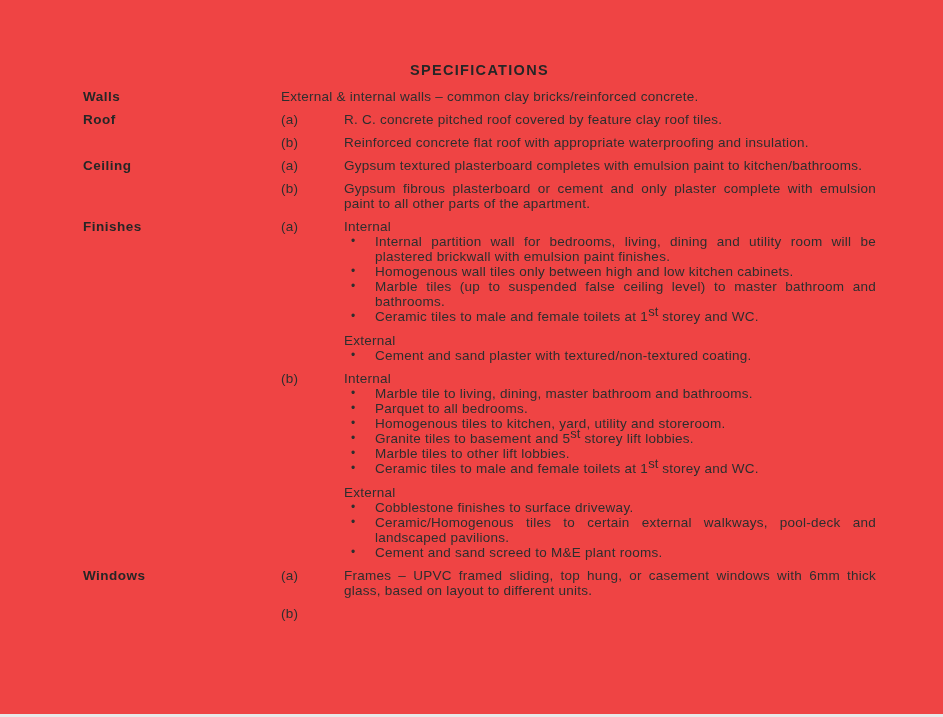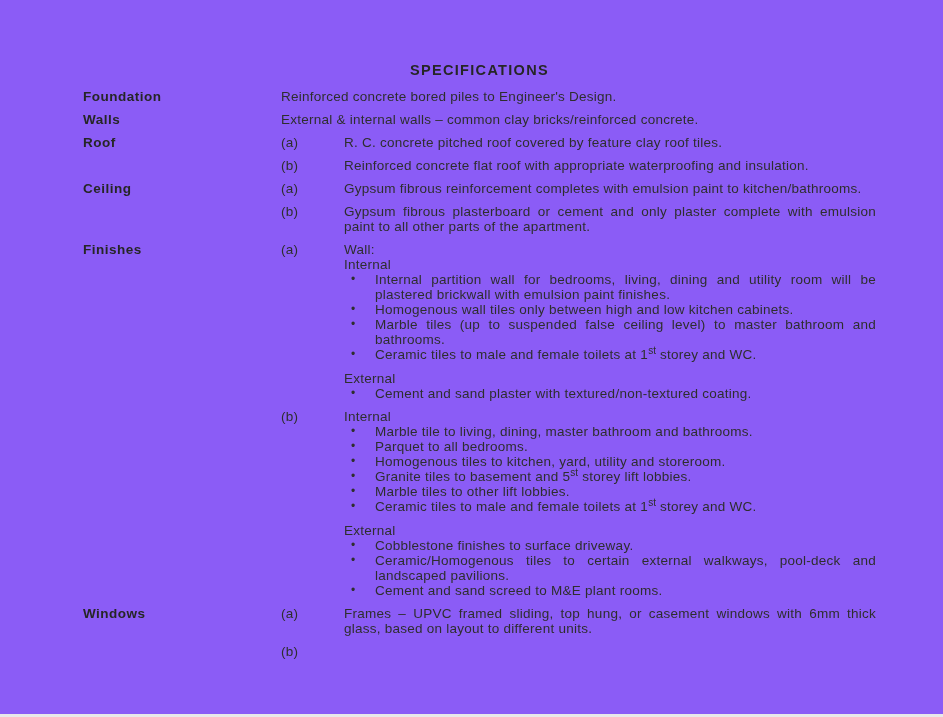--- a/index.html
+++ b/index.html
@@ -4,21 +4,21 @@
 <style>
   html, body {
     margin: 0;
     padding: 0;
     background: #ffffff;
   }
   .page {
     position: relative;
     width: 943px;
     height: 717px;
-    background: #8b5cf6;
+    background: #ef4444;
     overflow: hidden;
     font-family: "Liberation Sans", sans-serif;
     font-size: 13.5px;
     line-height: 15px;
     color: #2e2e2e;
     letter-spacing: 0.25px;
     box-sizing: border-box;
     padding: 63px 67px 0 83px;
   }
   .scan-edge {
@@ -79,39 +79,33 @@
     grid-template-columns: 31px 1fr;
   }
   ul.bullets .dot {
     padding-left: 7px;
     font-size: 12px;
   }
   ul.bullets .bt {
     text-align: justify;
   }
   sup {
-    font-size: 10px;
+    font-size: 13px;
     line-height: 0;
     vertical-align: super;
     letter-spacing: 0;
   }
 </style>
 </head>
 <body>
 
 <div class="page">
 
   <h1 class="title">SPECIFICATIONS</h1>
 
-  <div class="row">
-    <div class="label">Foundation</div>
-    <div class="body span2">
-      <p class="para">Reinforced concrete bored piles to Engineer's Design.</p>
-    </div>
-  </div>
 
 
   <div class="row">
     <div class="label">Walls</div>
     <div class="body span2">
       <p class="para">External &amp; internal walls – common clay bricks/reinforced concrete.</p>
     </div>
   </div>
 
   <div class="row">
@@ -127,37 +121,36 @@
     <div class="marker">(b)</div>
     <div class="body">
       <p class="para j">Reinforced concrete flat roof with appropriate waterproofing and insulation.</p>
     </div>
   </div>
 
   <div class="row">
     <div class="label">Ceiling</div>
     <div class="marker">(a)</div>
     <div class="body">
-      <p class="para j">Gypsum fibrous reinforcement completes with emulsion paint to kitchen/bathrooms.</p>
+      <p class="para j">Gypsum textured plasterboard completes with emulsion paint to kitchen/bathrooms.</p>
     </div>
   </div>
 
   <div class="row">
     <div class="label"></div>
     <div class="marker">(b)</div>
     <div class="body">
       <p class="para j">Gypsum fibrous plasterboard or cement and only plaster complete with emulsion paint to all other parts of the apartment.</p>
     </div>
   </div>
 
   <div class="row">
     <div class="label">Finishes</div>
     <div class="marker">(a)</div>
     <div class="body">
-      <p class="subhead">Wall:</p>
       <p class="subhead">Internal</p>
       <ul class="bullets">
         <li>
           <span class="dot">•</span>
           <span class="bt">Internal partition wall for bedrooms, living, dining and utility room will be plastered brickwall with emulsion paint finishes.</span>
         </li>
         <li>
           <span class="dot">•</span>
           <span class="bt">Homogenous wall tiles only between high and low kitchen cabinets.</span>
         </li>

